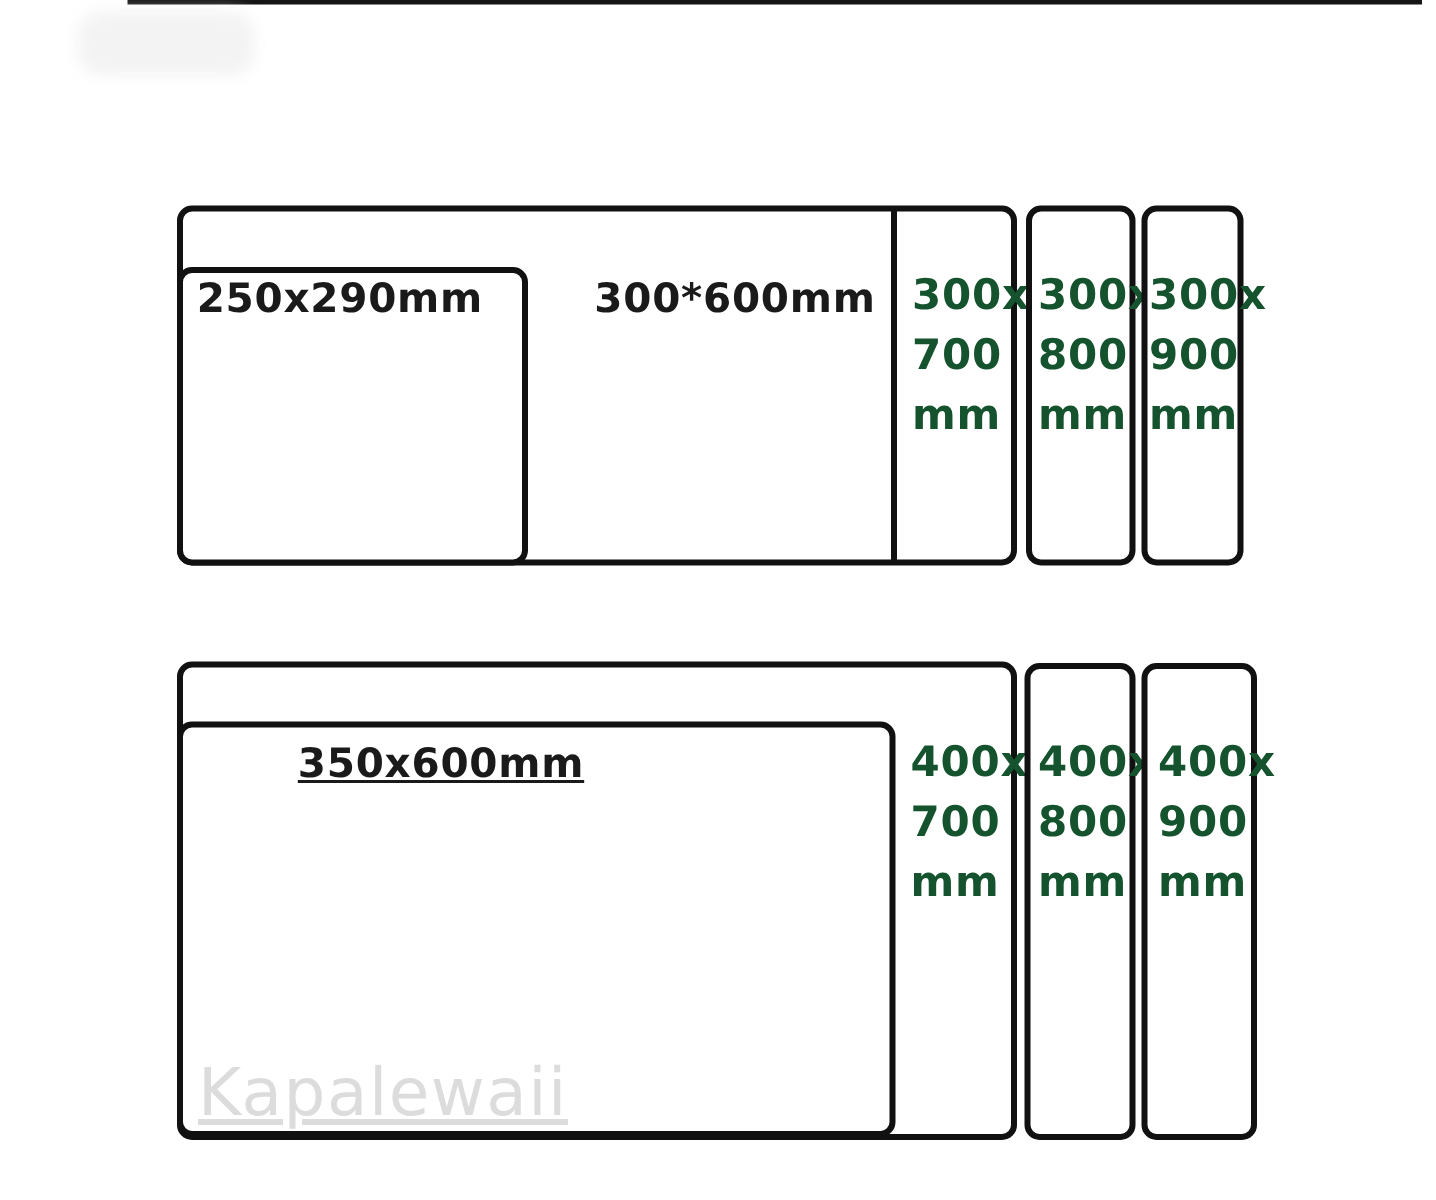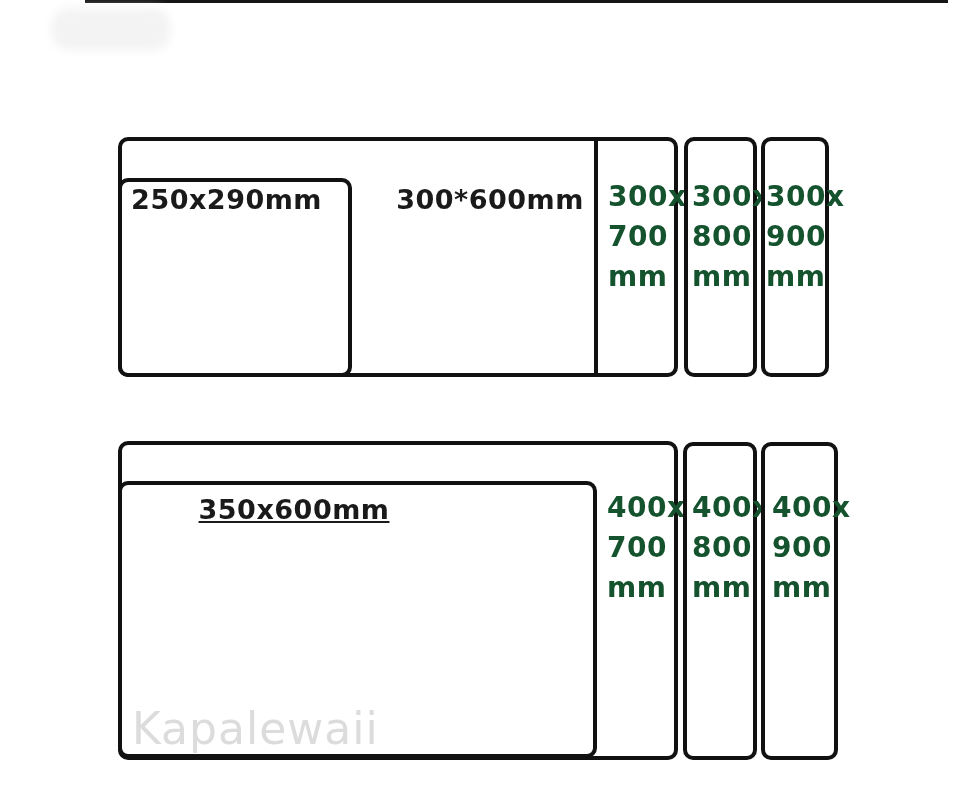--- a/index.html
+++ b/index.html
@@ -19,21 +19,21 @@
     letter-spacing:0.5px;
   }
   .col-label{
     position:absolute;color:#14532d;font-weight:700;
     font-size:28px;line-height:40px;text-align:left;white-space:nowrap;
     letter-spacing:0.5px;
   }
   .col-label span{display:block;}
   .watermark{
     position:absolute;left:132px;top:703px;
-    font-size:44px;font-weight:400;color:#dcdcdc;letter-spacing:1px;
+    font-size:44px;font-weight:400;color:#dcdcdc;letter-spacing:1px;text-decoration:underline;
   }
   .top-crop-line{
     position:absolute;left:85px;top:0;width:863px;height:3px;background:#151515;
   }
   .smudge{
     position:absolute;left:52px;top:8px;width:118px;height:42px;
     background:#f3f3f3;border-radius:16px;filter:blur(5px);
   }
   
   #t-outer{left:118px;top:137px;width:560px;height:240px;}

